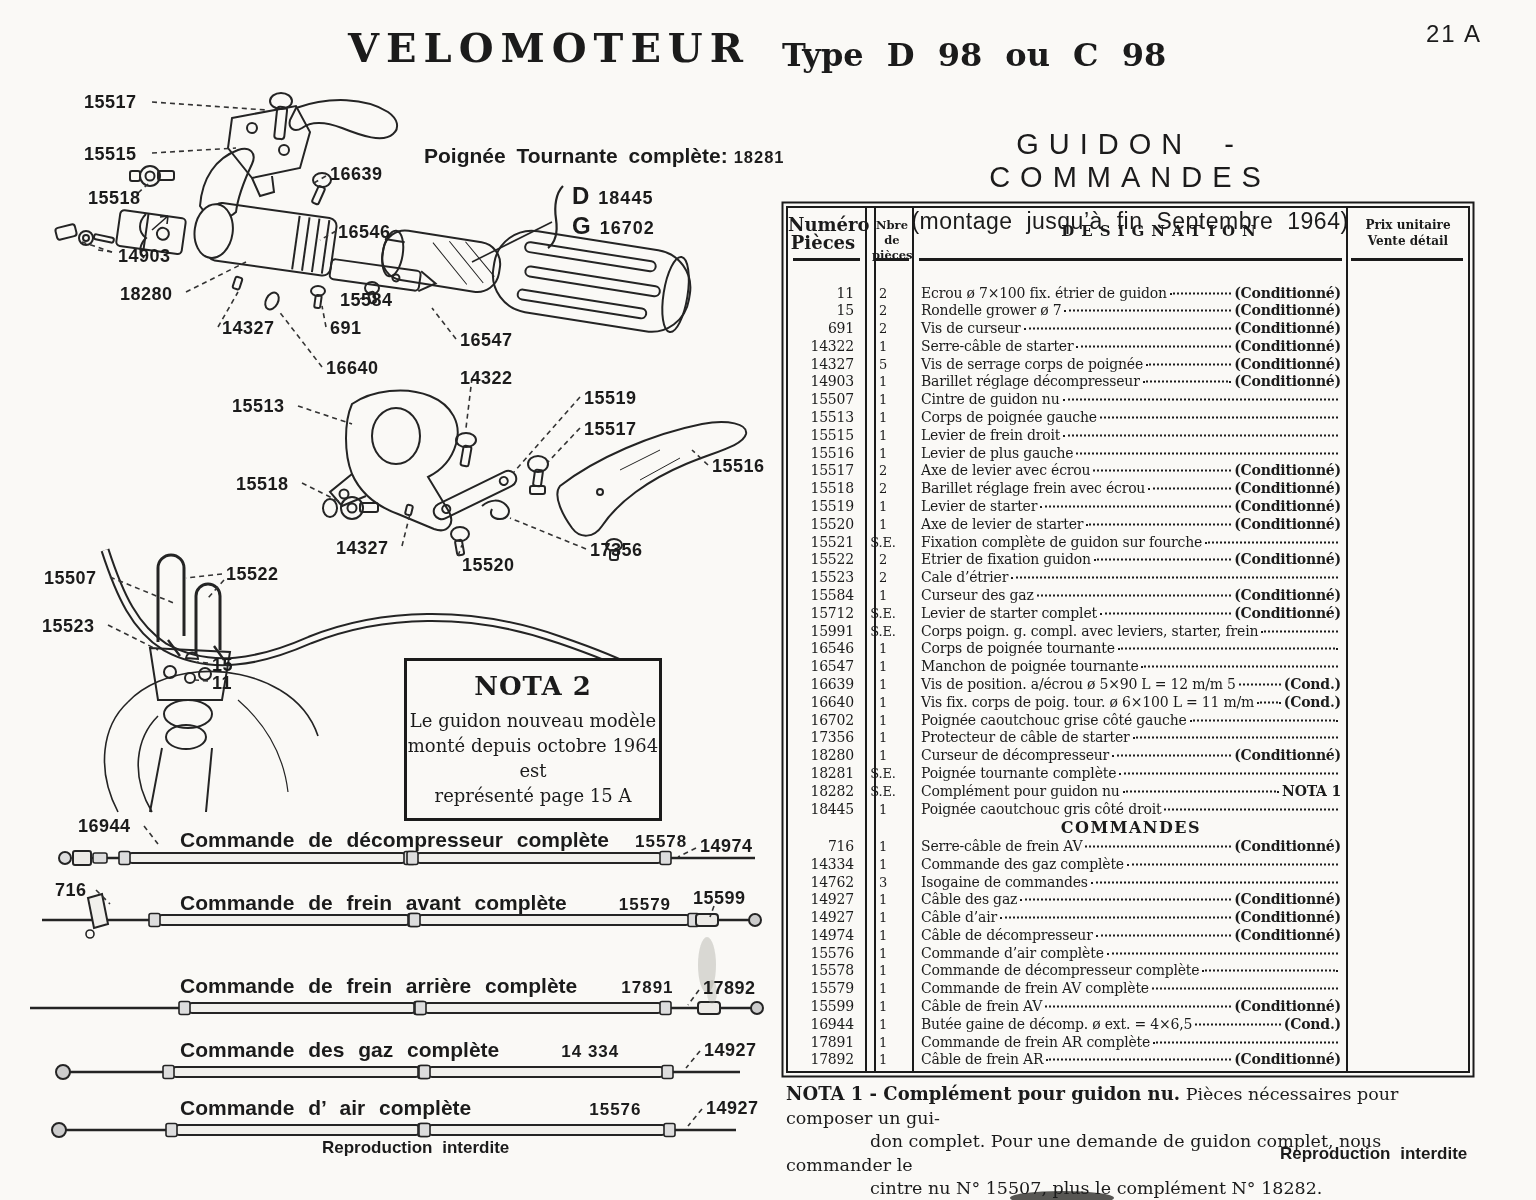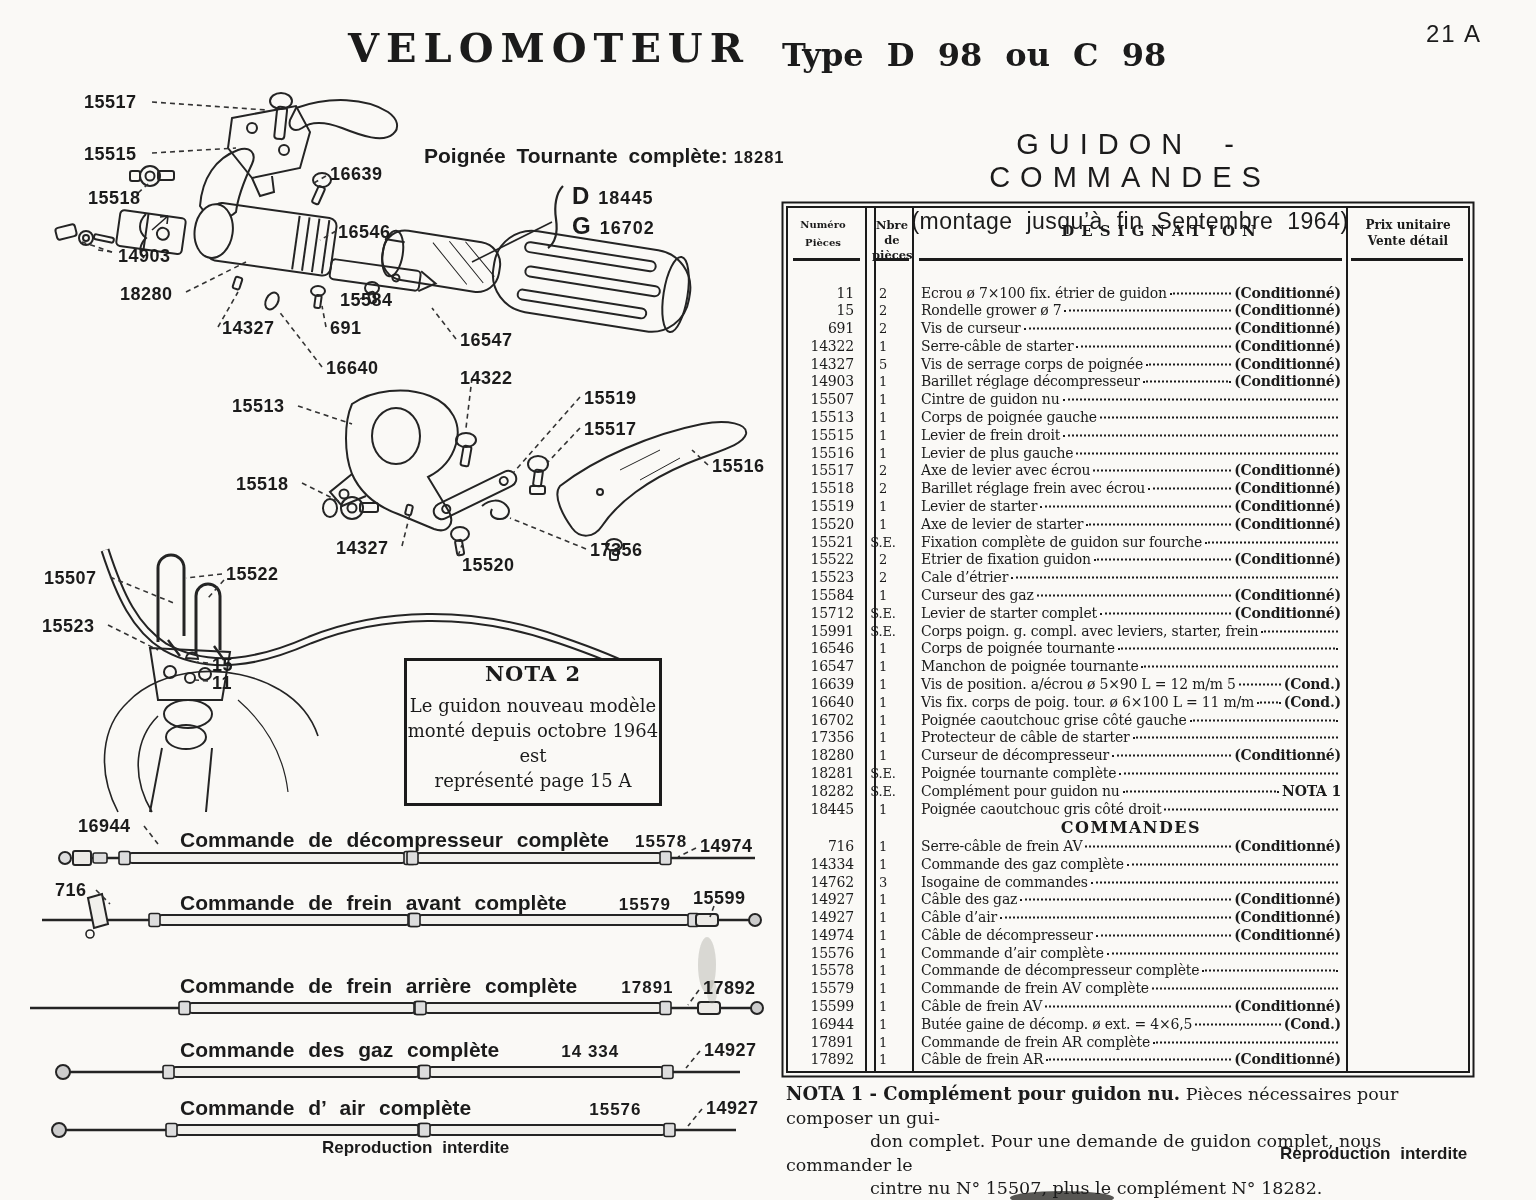--- a/index.html
+++ b/index.html
@@ -19,36 +19,36 @@
   #twist .t{font-weight:bold;font-size:21px;word-spacing:5px;}
   #twist .n{font-weight:bold;font-size:16.5px;margin-left:6px;letter-spacing:1px;}
   .dgrow{position:absolute;white-space:nowrap;}
   .dgrow .big{font-weight:bold;font-size:24px;}
   .dgrow .num{font-weight:bold;font-size:18px;margin-left:9px;letter-spacing:1px;}
   
   .dlabel{position:absolute;font-weight:bold;font-size:18px;letter-spacing:.5px;white-space:nowrap;}
   
   #nota2{position:absolute;left:404px;top:658px;width:252px;border:3px solid #1b1b1b;
          background:#faf9f6;text-align:center;font-family:"DejaVu Serif",serif;padding-bottom:10px;}
-  #nota2 .tt{font-weight:bold;font-size:21px;letter-spacing:1px;}
+  #nota2 .tt{font-weight:bold;font-size:26px;margin-top:10px;letter-spacing:1px;}
   #nota2 .bl{font-size:18px;line-height:25px;margin-top:7px;}
   
   .ctitle{position:absolute;white-space:nowrap;font-weight:bold;}
   .ctitle .cn{font-size:21px;word-spacing:8px;}
   .ctitle .cnum{font-size:17px;letter-spacing:1px;}
   
   #ptable{position:absolute;left:786px;top:206px;width:684px;height:867px;box-sizing:border-box;
           border:2px solid #1b1b1b;box-shadow:0 0 0 2.5px #faf9f6,0 0 0 4.5px #1b1b1b;
           font-family:"DejaVu Serif",serif;}
   .vline{position:absolute;top:0;bottom:0;background:#1b1b1b;}
   #v1{left:77px;width:7px;background:none;border-left:2px solid #1b1b1b;border-right:2px solid #1b1b1b;}
   #v2{left:124px;width:2px;}
   #v3{left:558px;width:2px;}
   .hcell{position:absolute;text-align:center;font-weight:bold;}
-  #h1{left:0;top:8px;width:70px;font-size:10px;line-height:18px;}
+  #h1{left:0;top:8px;width:70px;font-size:18px;line-height:18px;}
   #h2{left:84px;top:10px;width:40px;font-size:11.5px;line-height:15px;}
   #h3{left:126px;top:14px;width:496px;font-size:15px;letter-spacing:7px;}
   #h4{left:560px;top:9px;width:120px;font-size:12px;line-height:16px;}
   .hunder{position:absolute;top:50px;height:3px;background:#1b1b1b;}
   #u1{left:5px;width:67px;} #u2{left:87px;width:34px;} #u3{left:131px;width:423px;} #u4{left:563px;width:112px;}
   #table-rows{position:absolute;left:0;top:57px;width:680px;}
   .trow{display:flex;height:17.8px;line-height:17.8px;font-size:14px;letter-spacing:-.2px;white-space:nowrap;}
   .trow.section{height:19.5px;line-height:19.5px;}
   .c-num{flex:0 0 66px;text-align:right;}
   .c-qty{flex:0 0 58px;text-align:center;font-size:13px;}

